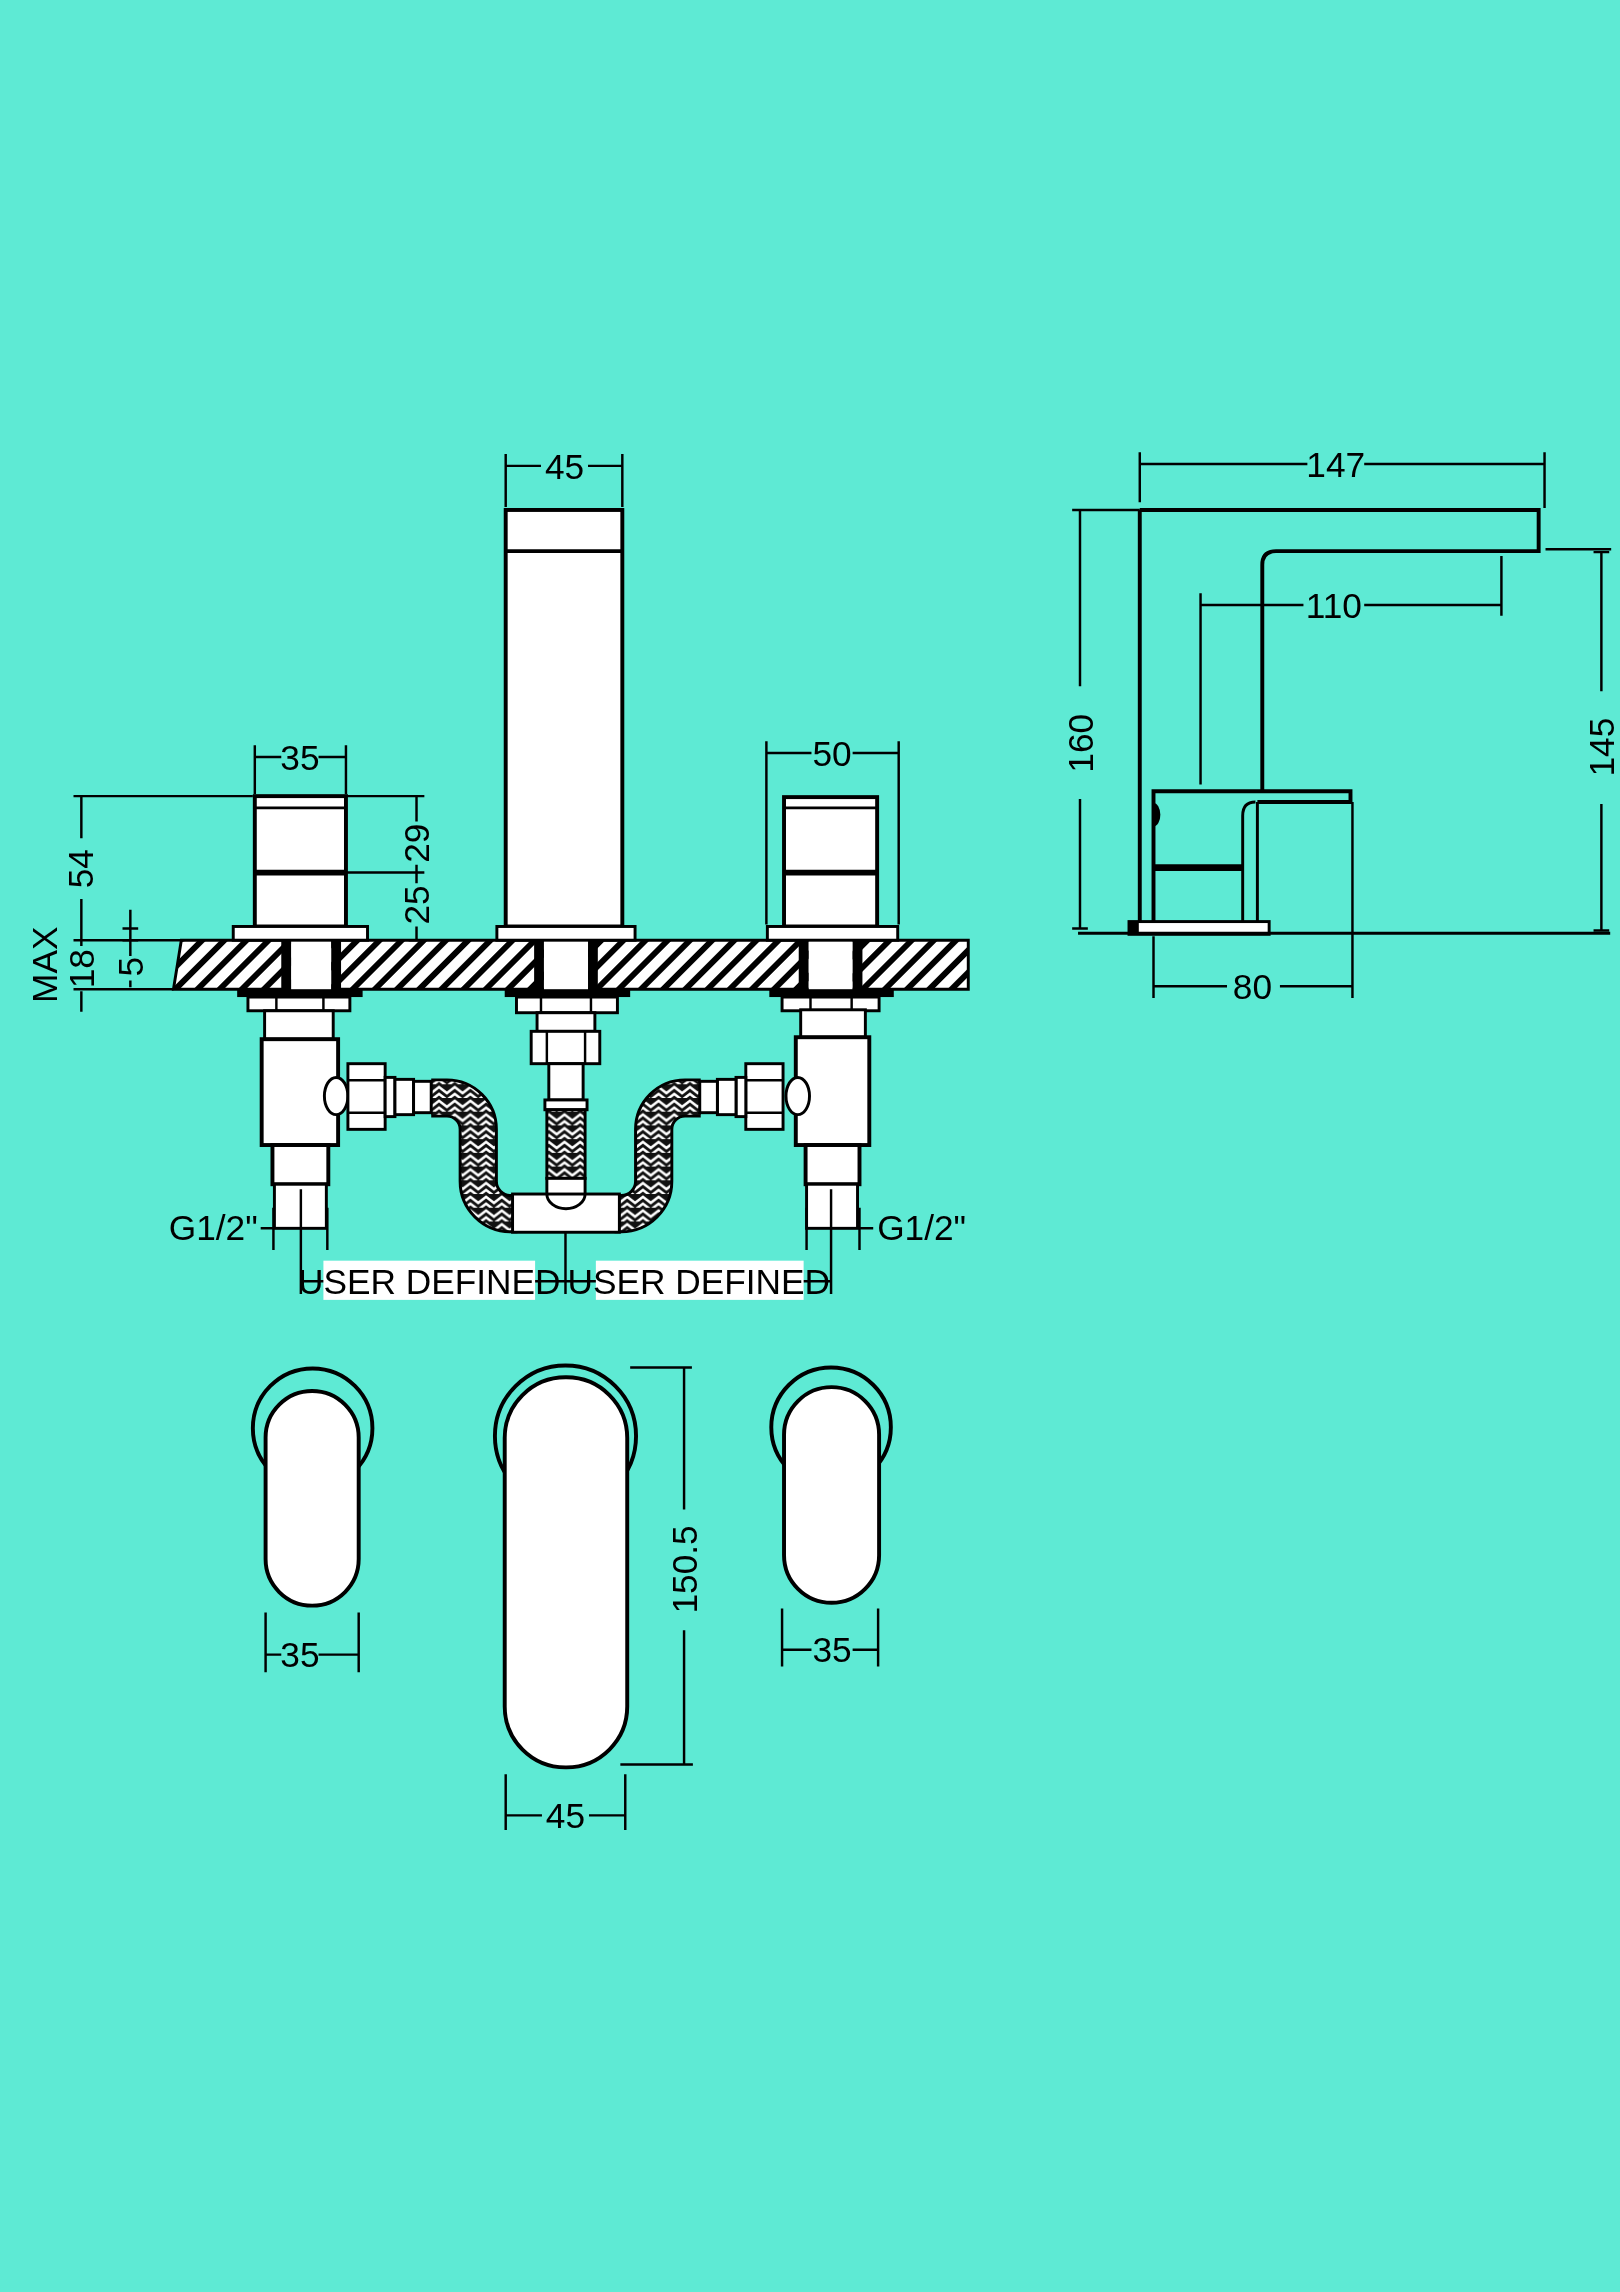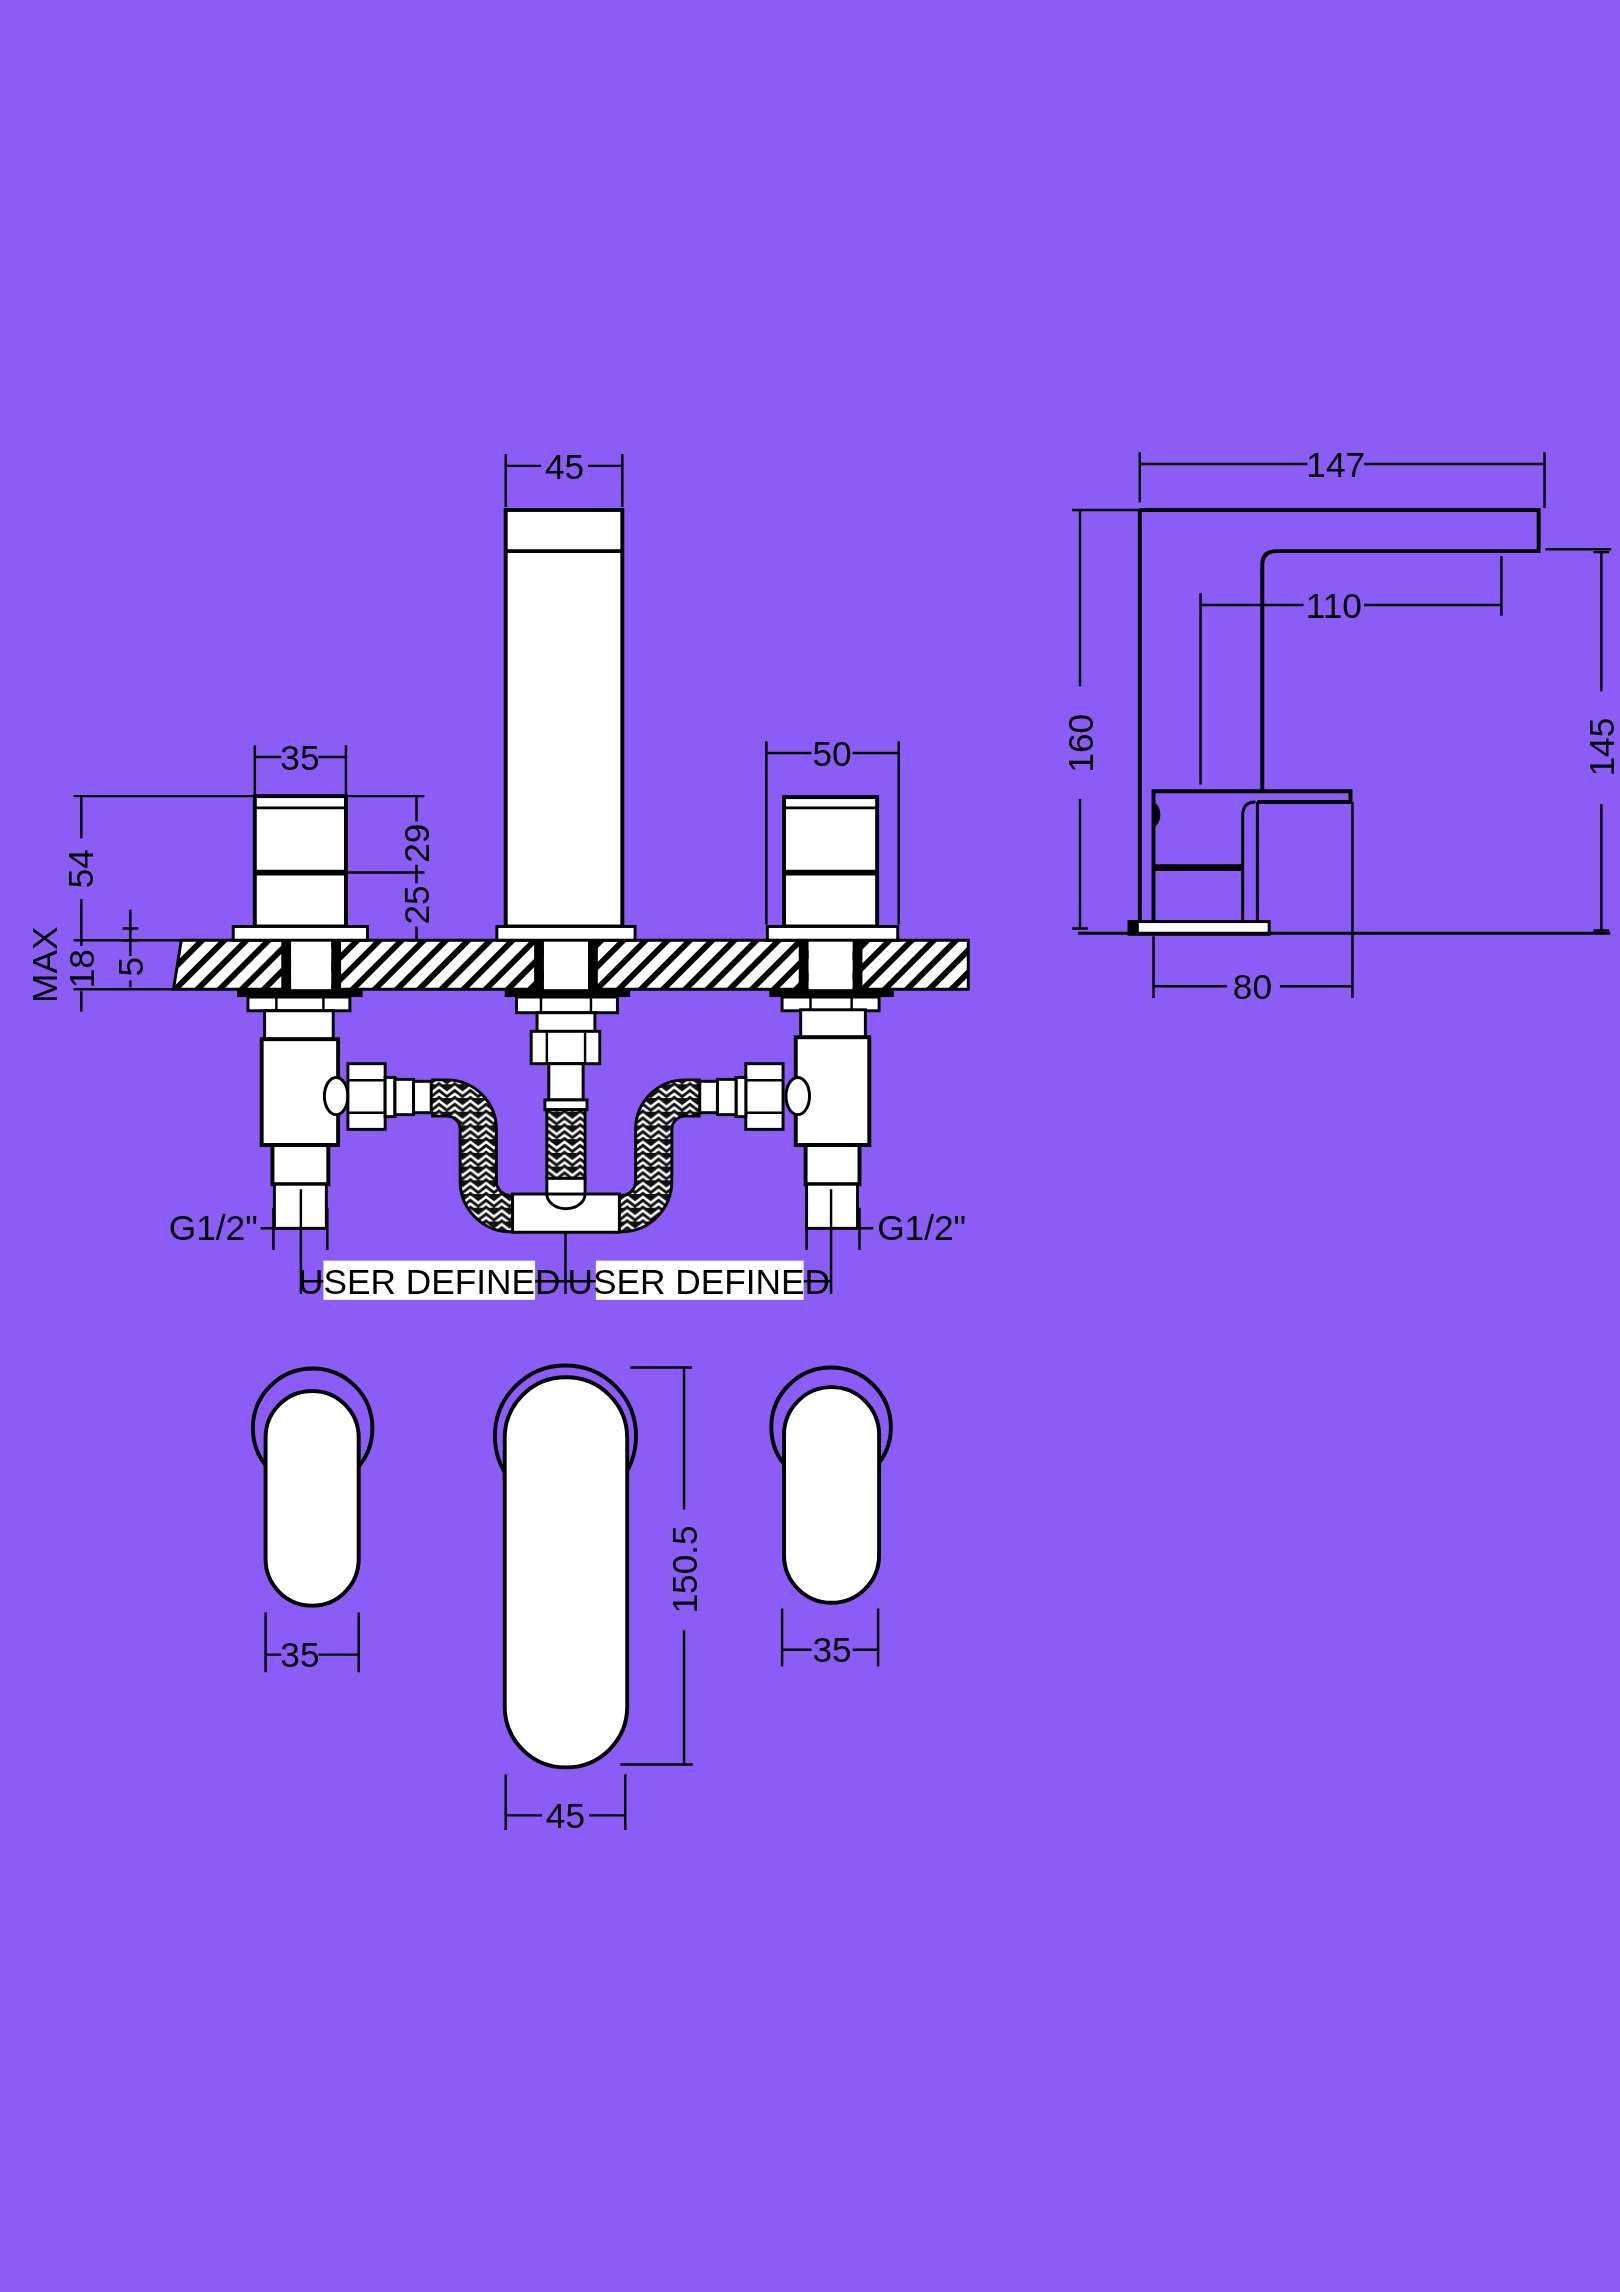--- a/index.html
+++ b/index.html
@@ -1,16 +1,16 @@
 <!DOCTYPE html>
 <html><head>
 <meta charset="utf-8">
 <style>
   html,body{margin:0;padding:0;background:#fff;}
-  .page{position:relative;width:1620px;height:2293px;background:#8b5cf6;overflow:hidden;}
+  .page{position:relative;width:1620px;height:2293px;background:#5eead4;overflow:hidden;}
   svg{display:block;}
   text{font-family:"Liberation Sans", sans-serif;fill:#000;}
   .dim{font-size:36px;}
   .ln{stroke:#000;fill:none;}
 </style>
 </head>
 <body>
 
 <div class="page">
 <svg width="1620" height="2293" viewBox="0 0 1653 2339">

